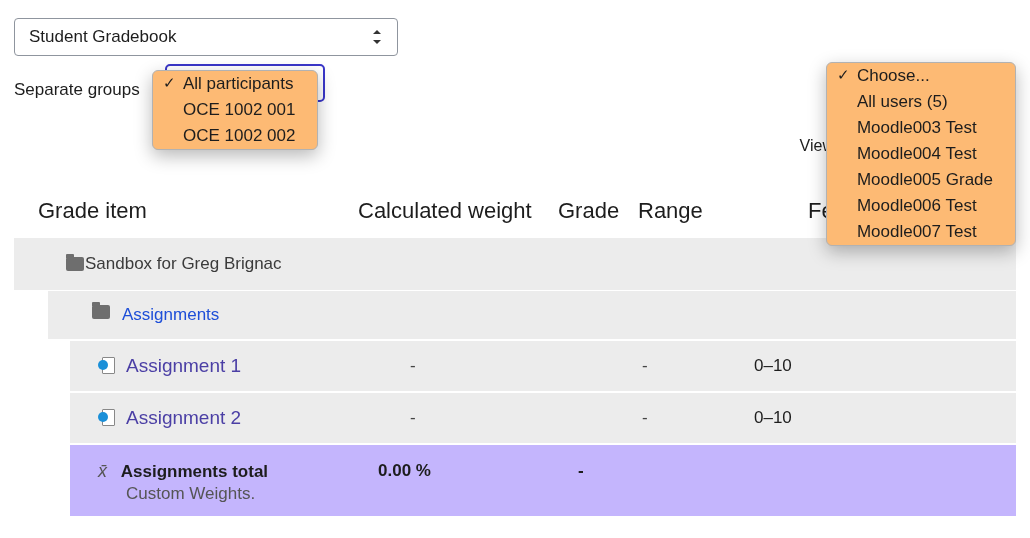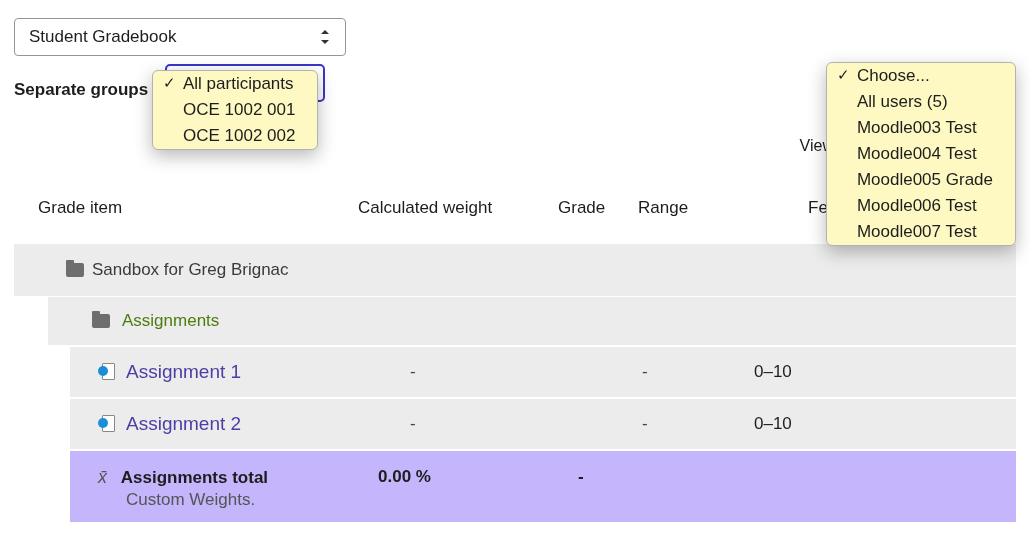--- a/index.html
+++ b/index.html
@@ -10,21 +10,21 @@
     font-size: 16px;
     color: #1d1d1d;
     background: #fff;
     width: 1030px;
     position: relative;
   }
   .top-select {
     border: 1px solid #8f959e;
     border-radius: 4px;
     padding: 8px 14px;
-    width: 332px;
+    width: 384px;
     font-size: 17px;
     display: flex;
     align-items: center;
     justify-content: space-between;
     background: #fff;
   }
   .arrows {
     width: 12px; height: 14px; position: relative;
   }
   .arrows::before, .arrows::after {
@@ -32,28 +32,27 @@
     width: 0; height: 0; border-left: 4px solid transparent; border-right: 4px solid transparent;
   }
   .arrows::before { top: 0; border-bottom: 4px solid #333; }
   .arrows::after { bottom: 0; border-top: 4px solid #333; }
 
   .row-controls {
     display: flex;
     align-items: flex-start;
     margin-top: 18px;
     gap: 4px;
-    font-weight: bold;
   }
   .label-text { font-size: 17px; color: #1d1d1d; padding-top: 6px; }
 
   .popup {
     border: 1px solid #b2b2b2;
     border-radius: 6px;
-    background: #fef9c3;
+    background: #fdba74;
     box-shadow: 0 6px 18px rgba(0,0,0,0.28);
     font-size: 17px;
     overflow: hidden;
   }
   .popup-groups {
     position: relative;
   }
   .popup-item {
     padding: 3px 22px 3px 30px;
     position: relative;
@@ -106,44 +105,44 @@
     background: #fff;
   }
 
   .table-wrap {
     margin-top: 90px;
   }
   .thead {
     display: grid;
     grid-template-columns: 320px 200px 80px 170px 1fr;
     align-items: end;
-    padding: 8px 12px 26px 24px;
-    font-size: 17px;
+    padding: 8px 12px 14px 24px;
+    font-size: 22px;
     color: #1d1d1d;
   }
   .cat-header {
     background: #ececec;
     padding: 16px 16px 16px 52px;
     border-bottom: 1px solid #fff;
     display: flex;
     align-items: center;
-    gap: 8px;
+    gap: 1px;
     font-size: 17px;
     color: #3b3b3b;
   }
   .subcat-header {
     background: #ececec;
     margin-left: 34px;
     padding: 14px 16px 14px 44px;
     border-bottom: 2px solid #fff;
     display: flex;
-    align-items: center;
+    align-items: flex-start;
     gap: 12px;
     font-size: 17px;
-    color: #4d7c0f;
+    color: #1d4ed8;
   }
   .folder-icon {
     width: 18px; height: 14px; background: #6e6e6e; border-radius: 2px; position: relative;
   }
   .folder-icon::before {
     content: ""; position: absolute; top: -3px; left: 0; width: 8px; height: 4px; background: #6e6e6e; border-radius: 1px 1px 0 0;
   }
 
   .grade-row {
     background: #ececec;

